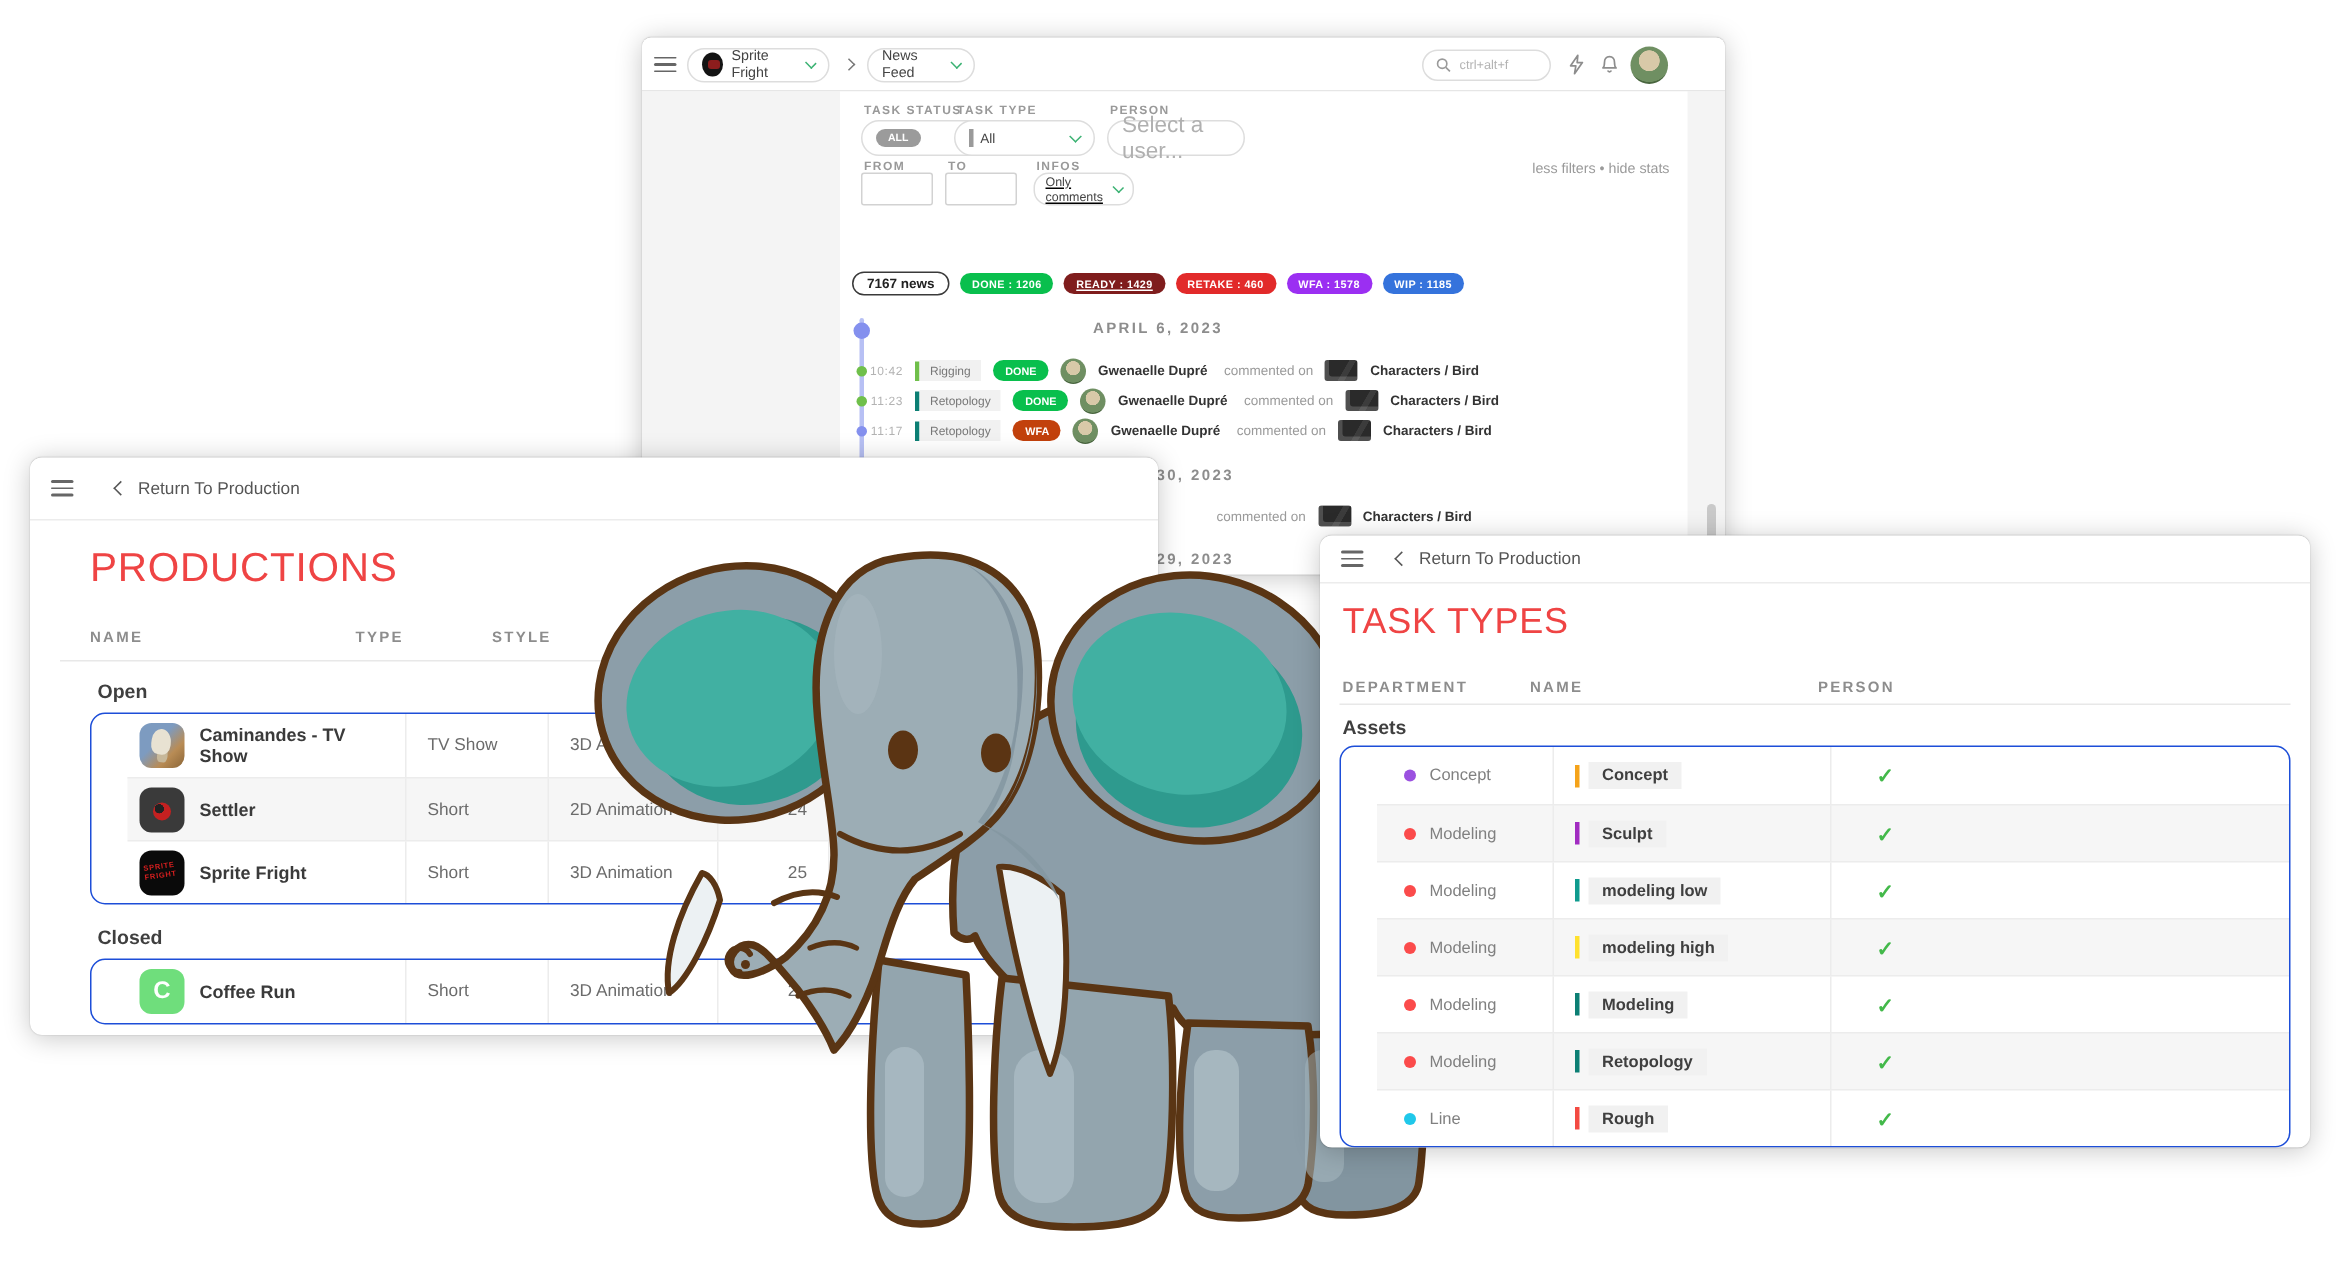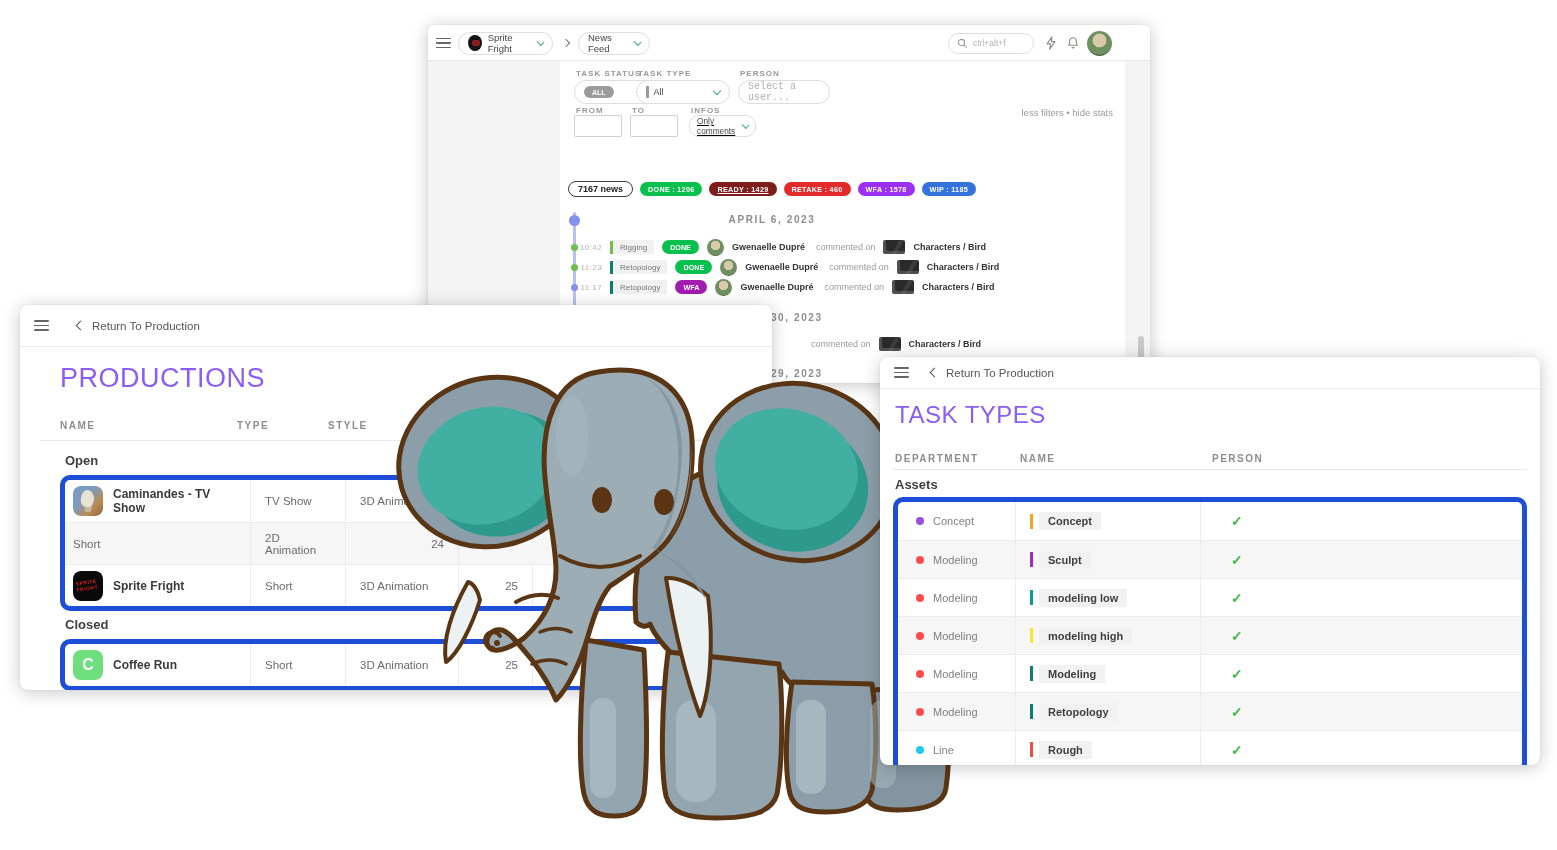--- a/index.html
+++ b/index.html
@@ -31,21 +31,21 @@
   .searchbox span { font-size:8.5px; color:#b3b3b3; }
   .icon-svg { width:14px; height:14px; }
   .avatar { border-radius:50%; background:radial-gradient(circle at 50% 38%, #d8c9a8 0 34%, #6f8f62 36% 70%, #49663f 72%); }
 
   .flt-label { position:absolute; font-size:8px; font-weight:bold; letter-spacing:1px; color:#999; }
   .flt-select { position:absolute; display:flex; align-items:center; justify-content:space-between; border:1px solid #ddd; border-radius:12px; height:24px; padding:0 9px; background:#fff; }
   .flt-input { position:absolute; border:1px solid #d2d2d2; border-radius:2px; background:#fff; }
   .all-pill { background:#9b9b9b; color:#fff; font-size:7px; font-weight:bold; border-radius:9px; padding:2.5px 8px; }
   .mini-bar { width:2.5px; height:12px; background:#9a9a9a; margin-right:5px; }
   .flt-val { font-size:9px; color:#444; }
-  .placeholder { font-size:10px; color:#b0b0b0;font-family:Liberation Mono, monospace; }
+  .placeholder { font-size:15px; color:#b0b0b0; }
   #less-filters { position:absolute; right:37px; top:46px; font-size:9.5px; color:#9a9a9a; }
 
   #stats-row { position:absolute; left:140px; top:120px; display:flex; gap:7px; align-items:center; }
   .total-pill { border:1.6px solid #3a3a3a; border-radius:11px; padding:2px 9px; font-size:9px; font-weight:bold; color:#222; background:#fff; }
   .stat-badge { color:#fff; font-size:7.2px; font-weight:bold; border-radius:9px; padding:2.6px 8px; letter-spacing:.3px; }
 
   #timeline { position:absolute; left:145px; top:151px; width:3px; bottom:2px; background:#b7c0f4; border-radius:2px; }
   .tl-dot { position:absolute; border-radius:50%; }
   .feed-date { position:absolute; left:244px; width:200px; text-align:center; font-size:10px; font-weight:bold; letter-spacing:1.6px; color:#8d8d8d; }
   .feed-row { position:absolute; left:140px; width:560px; height:20px; display:flex; align-items:center; gap:8px; }
@@ -60,25 +60,25 @@
   .fr-thumb { width:22px; height:14px; border-radius:2px; }
   .thumb-bird { background:linear-gradient(120deg,#2a2a2a 55%, #3c3c3c 56% 70%, #2a2a2a 71%), #2a2a2a; box-shadow:inset 3px -3px 0 rgba(190,190,190,.25); }
   .fr-target { font-size:9px; font-weight:bold; color:#333; white-space:nowrap; }
   #scroll-thumb { position:absolute; right:6px; top:275px; width:6px; height:55px; border-radius:3px; background:#c9c9c9; }
 
   
   #prod-win { left:20px; top:305px; width:752px; height:385px; z-index:2; overflow:hidden; }
   .win-header { position:absolute; left:0; top:0; right:0; border-bottom:1px solid #ececec; background:#fff; display:flex; align-items:center; gap:14px; padding-left:14px; }
   #prod-win .win-header { height:42px; }
   .back-group { display:flex; align-items:center; gap:8px; cursor:pointer; }
-  .page-title { position:absolute; left:40px; font-size:27px; color:#8b5cf6; letter-spacing:.5px; font-weight:500; }
+  .page-title { position:absolute; left:40px; font-size:27px; color:#ef4444; letter-spacing:.5px; font-weight:500; }
   .col-head { position:absolute; font-size:10px; font-weight:bold; letter-spacing:1.5px; color:#8d8d8d; }
   .head-rule { position:absolute; border-bottom:1px solid #e8e8e8; }
   .group-label { position:absolute; font-size:13px; font-weight:bold; color:#3f3f3f; }
-  .table-card { position:absolute; border:5px solid #1d4ed8; border-radius:10px; overflow:hidden; background:#fff; }
+  .table-card { position:absolute; border:1px solid #1d4ed8; border-radius:10px; overflow:hidden; background:#fff;padding-left:24px; }
   .p-row { display:grid; grid-template-columns:185px 95px 113px 74px 1fr; height:42px; }
   .p-row > div { display:flex; align-items:center; border-left:1px solid #ececec; padding:0 14px; }
   .p-row > div:first-child { border-left:none; gap:10px; padding:0 8px; }
   .p-row + .p-row { border-top:1px solid #ececec; }
   .p-name { font-size:12px; font-weight:bold; color:#3a3a3a; }
   .p-text { font-size:11.5px; color:#6b6b6b; }
   .p-num  { justify-content:flex-end; font-size:11.5px; color:#6b6b6b; }
   .p-thumb { width:30px; height:30px; border-radius:8px; flex:none; position:relative; overflow:hidden; }
   .th-caminandes { background:linear-gradient(135deg,#7d9bc0 0 40%, #b98c55 70%, #8a6537); }
   .th-caminandes::after { content:""; position:absolute; left:8px; top:4px; width:13px; height:17px; background:#e8e2d2; border-radius:45% 55% 40% 40%; transform:rotate(8deg); box-shadow:2px 8px 0 -3px #c7b89a; }
@@ -238,21 +238,21 @@
           <span class="fr-thumb thumb-bird"></span>
           <span class="fr-target">Characters / Bird</span>
         </div>
         <div class="tl-dot" style="left: 143px; top: 203px; width: 7px; height: 7px; background: rgb(111, 191, 74);"></div>
         <div class="feed-row" style="top: 216px;">
           <span class="fr-time">11:17</span>
           <span class="fr-chip">
             <span class="fr-bar" style="background: rgb(12, 127, 116);"></span>
             <span class="fr-task">Retopology</span>
           </span>
-          <span class="fr-status" style="background: #a21caf;">WFA</span>
+          <span class="fr-status" style="background: #c2410c;">WFA</span>
           <span class="avatar fr-avatar"></span>
           <span class="fr-author">Gwenaelle Dupré</span>
           <span class="fr-action">commented on</span>
           <span class="fr-thumb thumb-bird"></span>
           <span class="fr-target">Characters / Bird</span>
         </div>
         <div class="tl-dot" style="left: 143px; top: 223px; width: 7px; height: 7px; background: rgb(132, 144, 238);"></div>
         <div class="feed-date" style="top: 251px;">MARCH 30, 2023</div>
         <div class="tl-dot" style="left: 141px; top: 252px; width: 11px; height: 11px; background: rgb(132, 144, 238);"></div>
         <div class="feed-row" style="top: 273px;">
@@ -300,20 +300,24 @@
           <div>
             <span class="p-thumb th-caminandes"></span>
             <span class="p-name">Caminandes - TV Show</span>
           </div>
           <div class="p-text">TV Show</div>
           <div class="p-text">3D Animation</div>
           <div class="p-text p-num"></div>
           <div></div>
         </div>
         <div class="p-row row-alt">
+          <div>
+            <span class="p-thumb th-settler"></span>
+            <span class="p-name">Settler</span>
+          </div>
           <div class="p-text">Short</div>
           <div class="p-text">2D Animation</div>
           <div class="p-text p-num">24</div>
           <div></div>
         </div>
         <div class="p-row">
           <div>
             <span class="p-thumb th-sprite"></span>
             <span class="p-name">Sprite Fright</span>
           </div>

